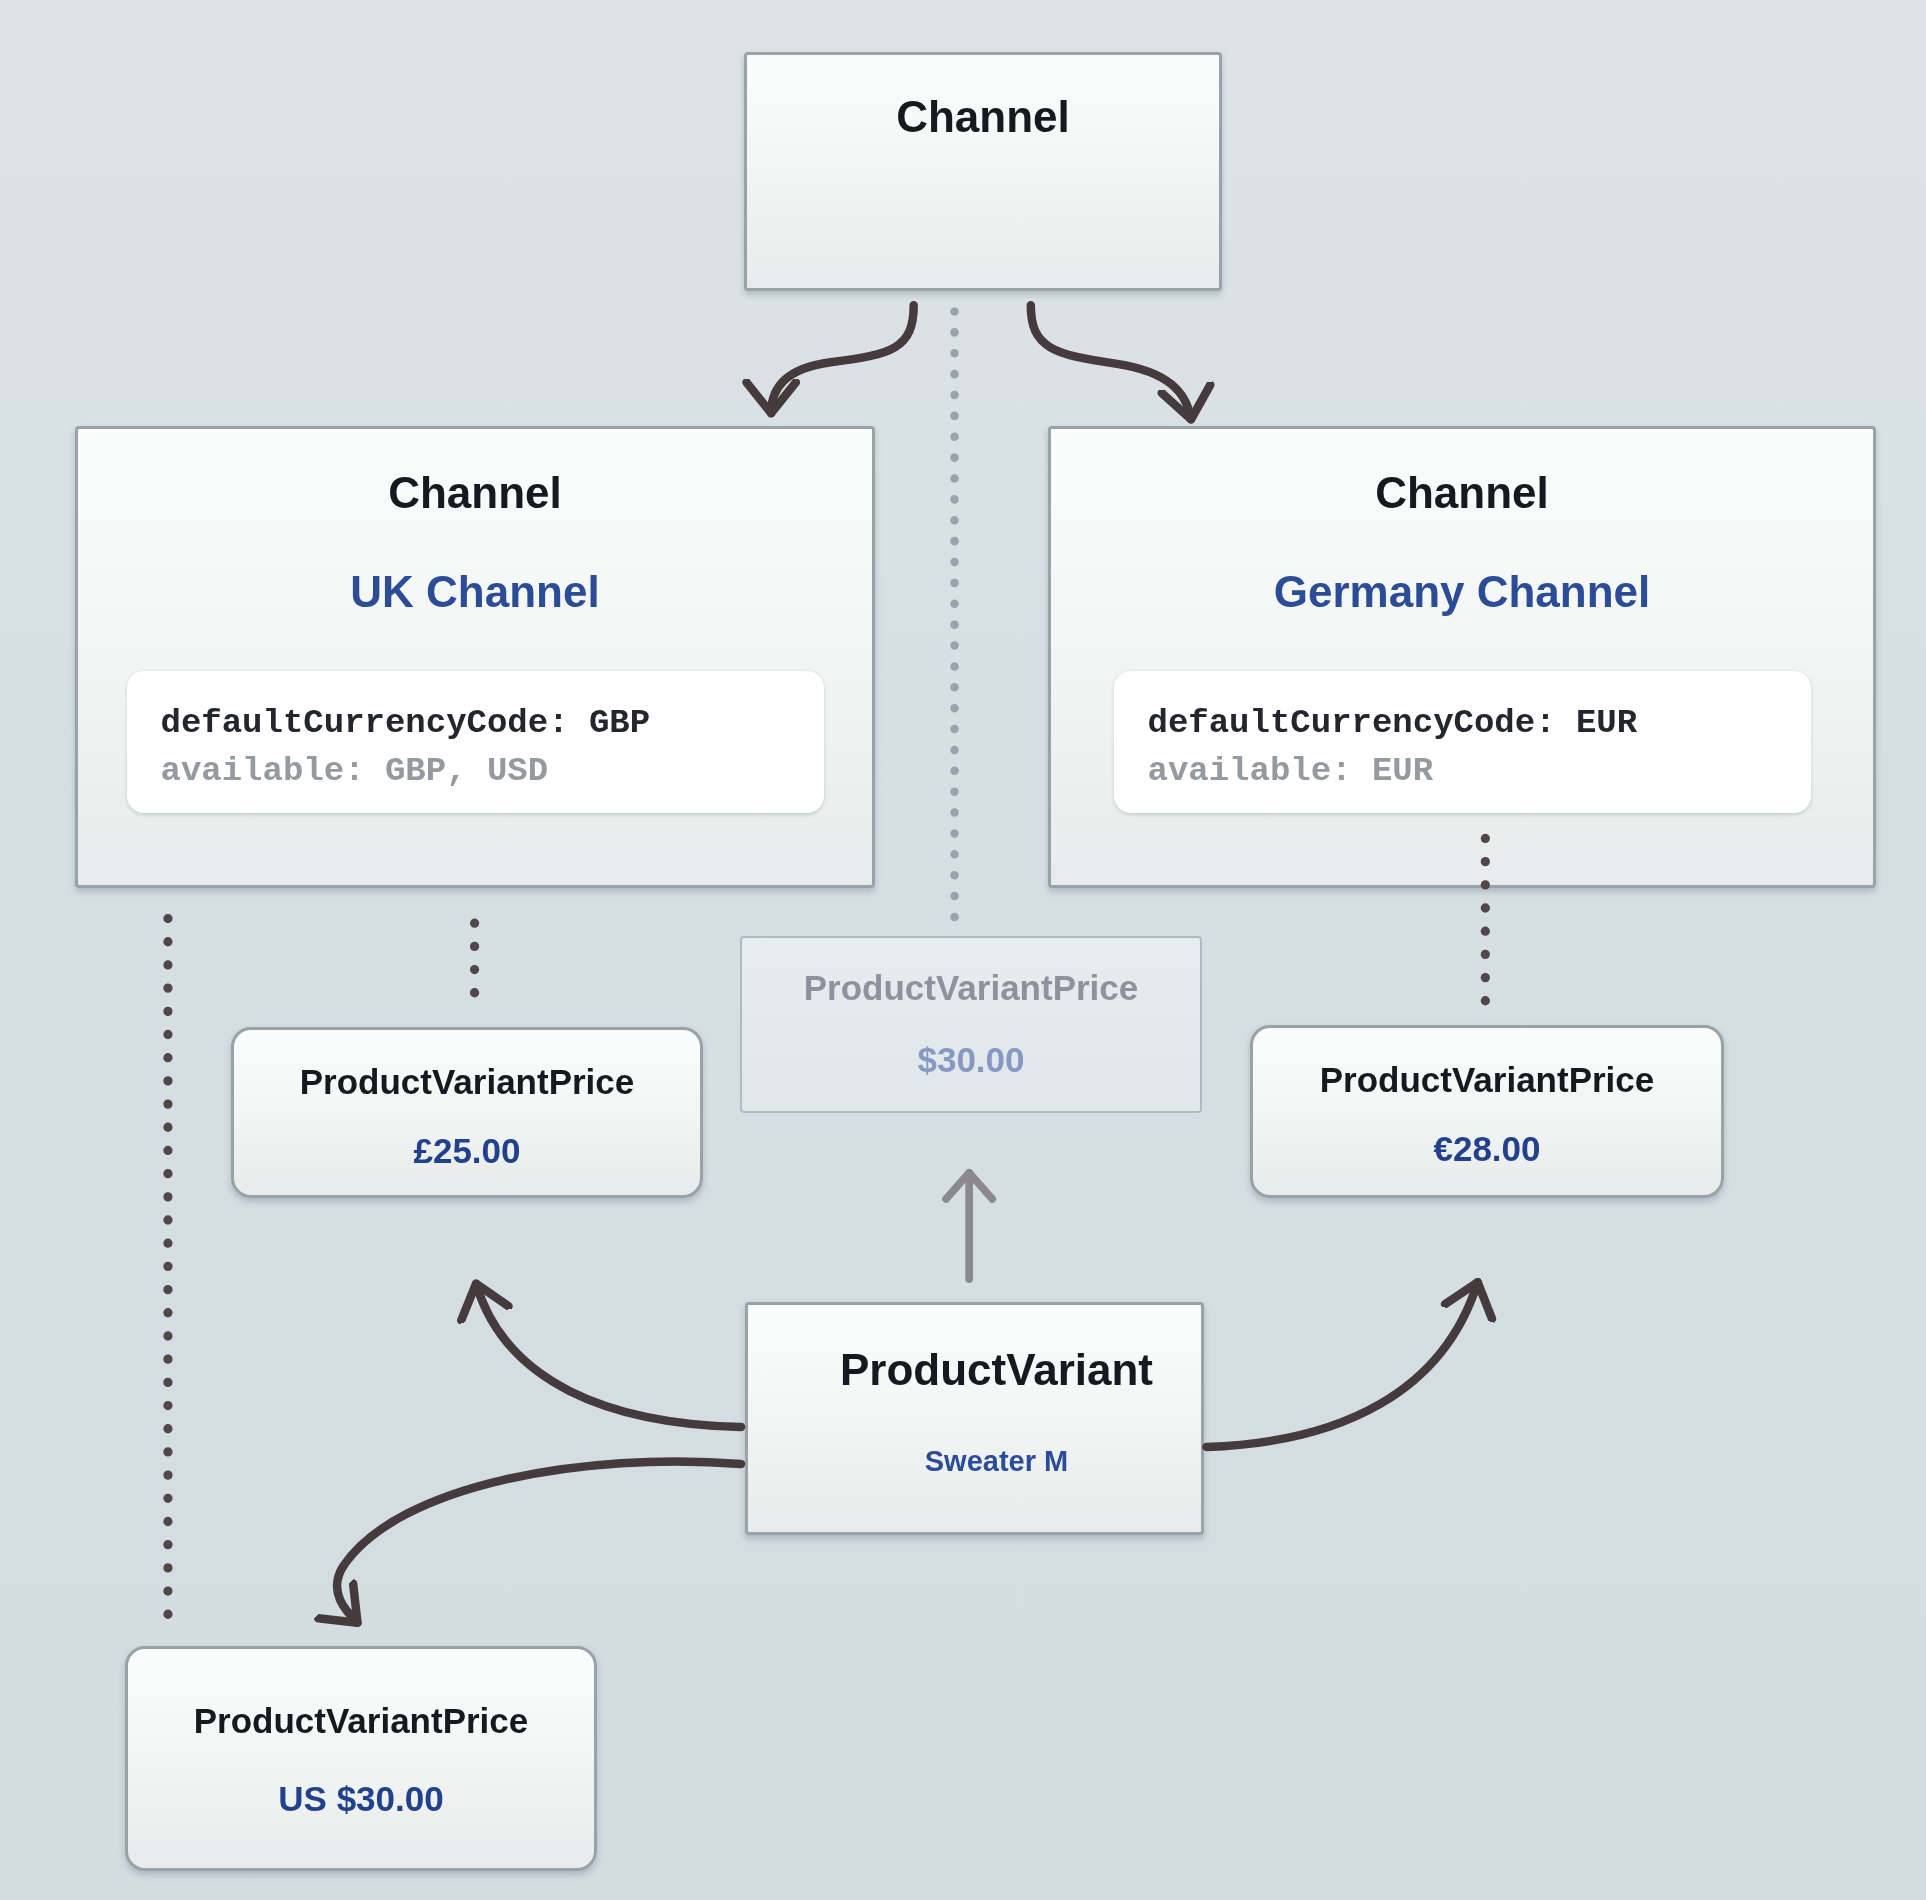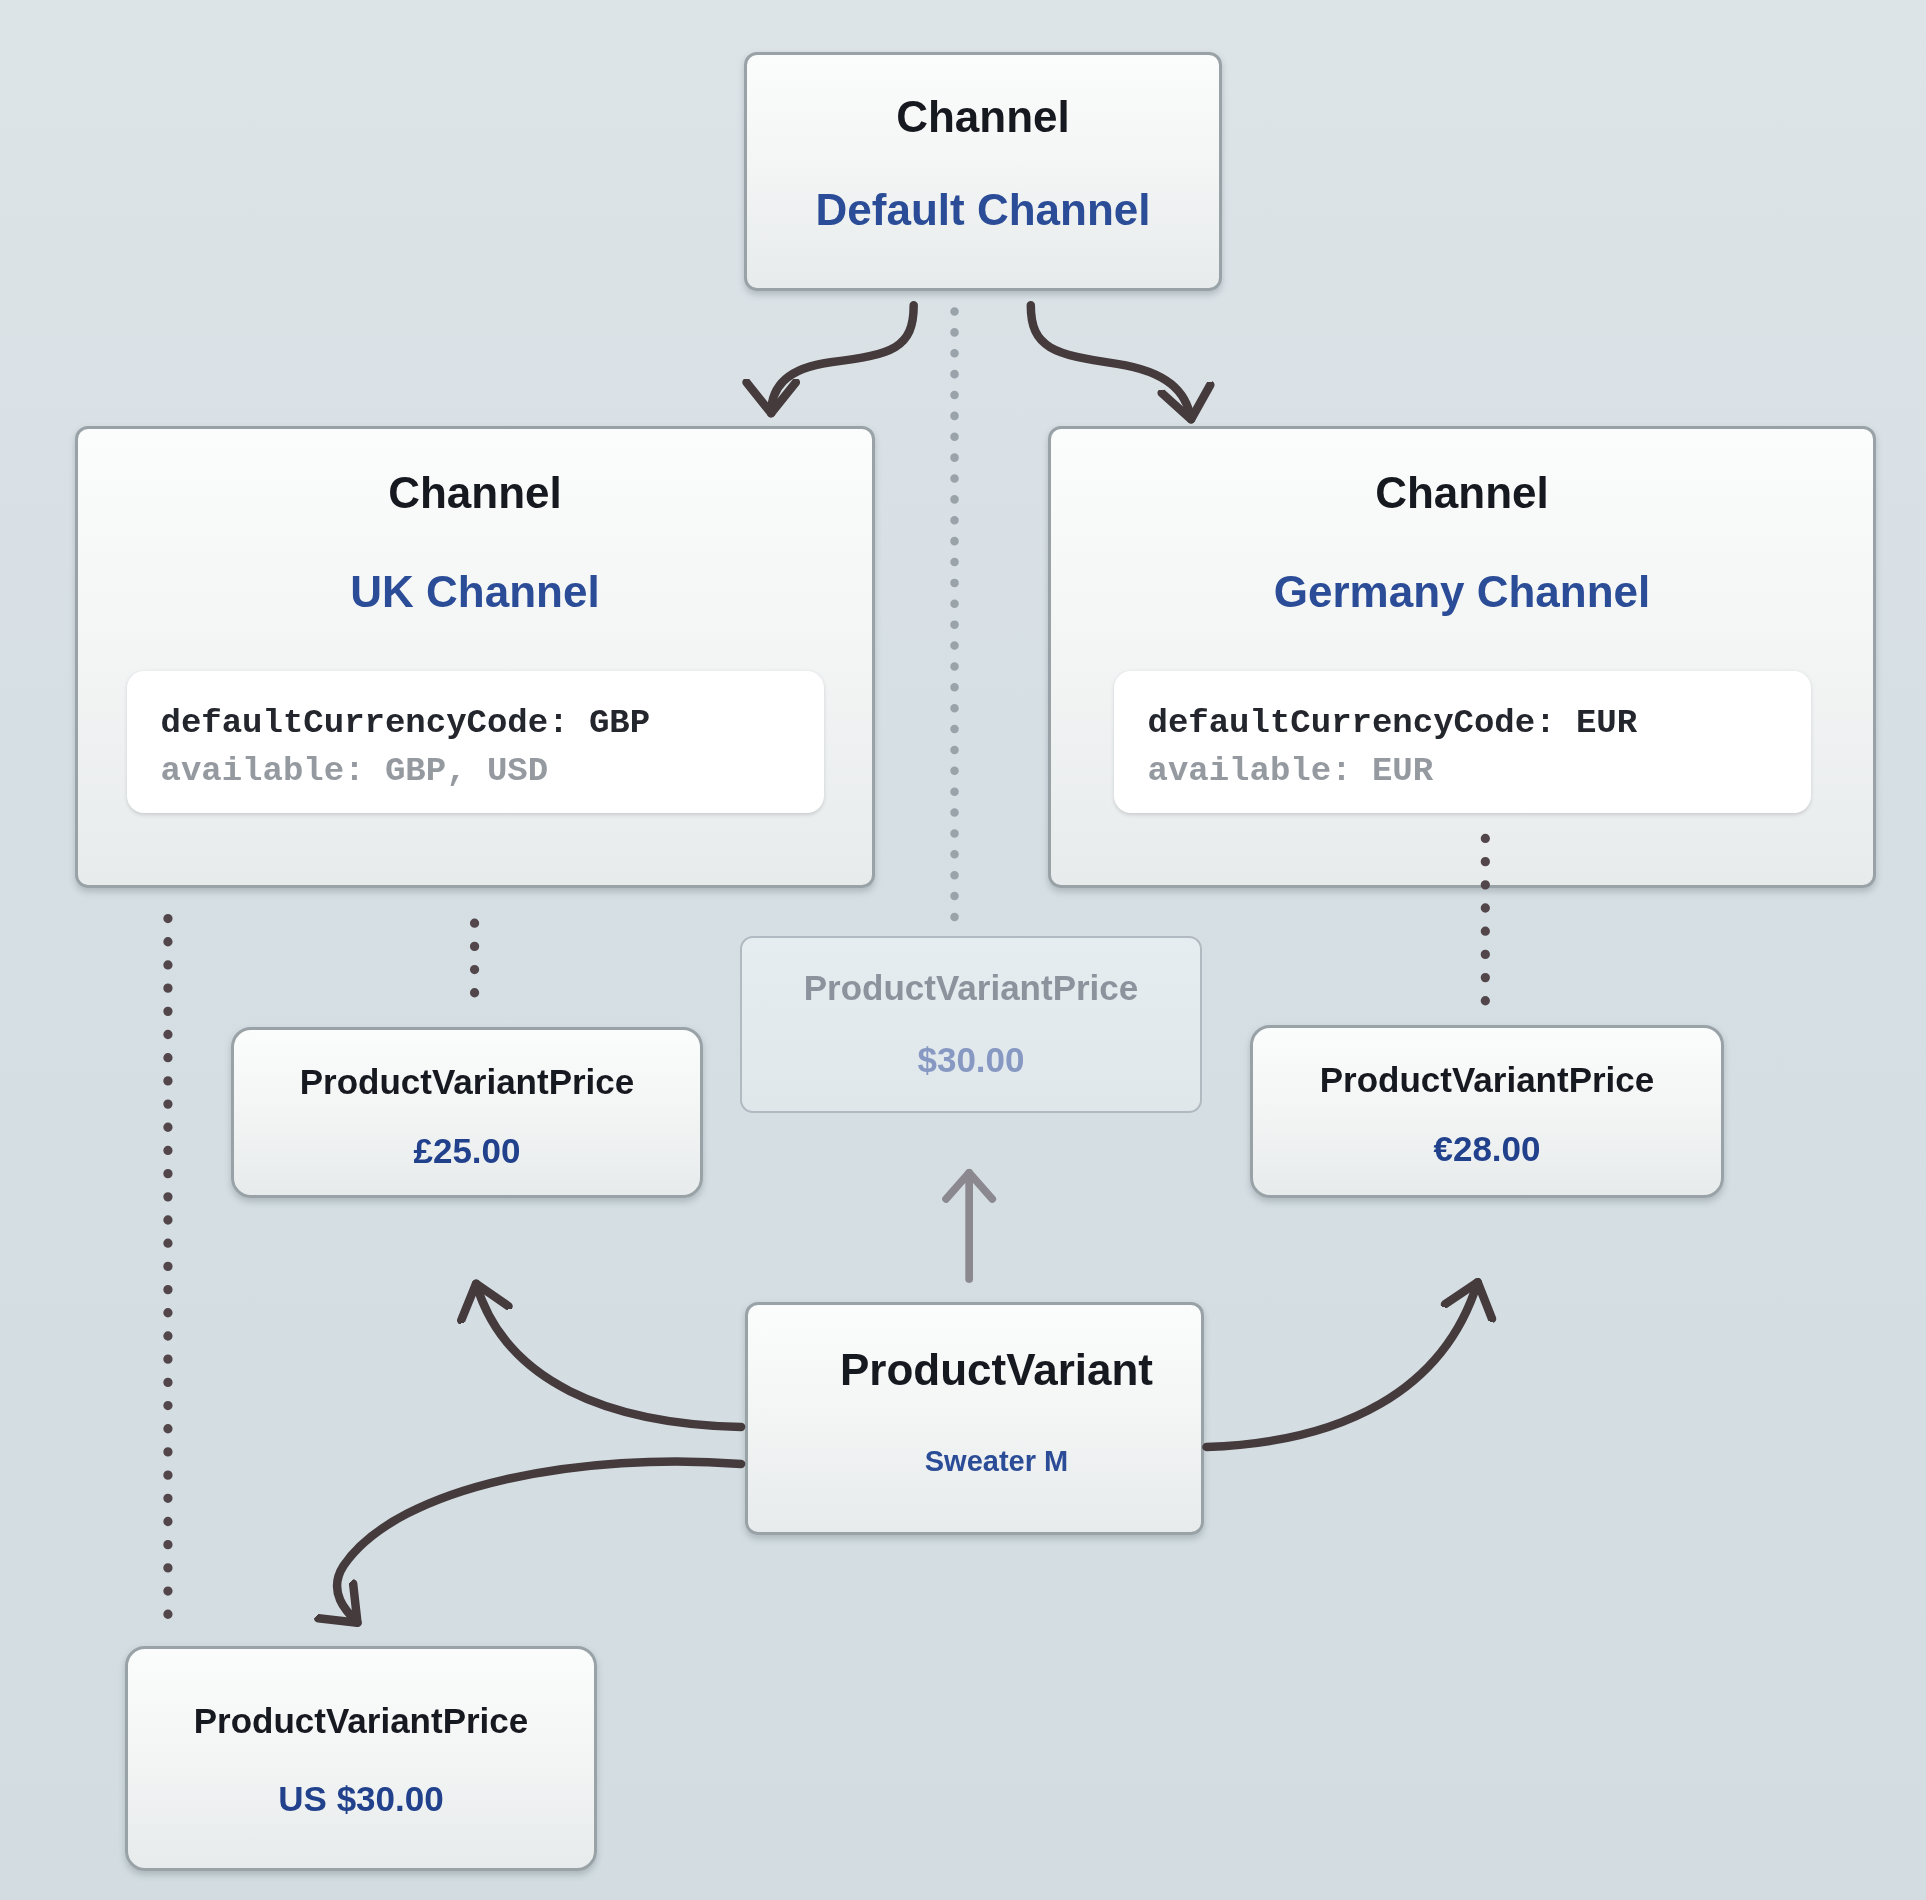--- a/index.html
+++ b/index.html
@@ -18,21 +18,21 @@
     position: absolute;
     left: 0; top: 0;
     width: 1926px; height: 1901px;
     z-index: 3;
     pointer-events: none;
   }
   .node {
     position: absolute;
     box-sizing: border-box;
     border: 3.1px solid #98a2a7;
-    border-radius: 13px;
+    border-radius: 4px;
     background: linear-gradient(180deg, #fbfcfc 0%, #f4f6f6 45%, #e8ebeb 100%);
     box-shadow: 0 3.1px 6.2px rgba(80, 92, 102, 0.28);
     display: flex;
     flex-direction: column;
     align-items: center;
     text-align: center;
     z-index: 2;
   }
   .node-type {
     font-weight: 700;
@@ -113,21 +113,20 @@
     <path d="M 1338 396 C 1338 452, 1368 460, 1450 472 C 1515 482, 1540 508, 1546 544" fill="none" stroke="#453a3c" stroke-width="11" stroke-linecap="round" marker-end="url(#head-dark)"></path>
 
     <line x1="1258" y1="1660" x2="1258" y2="1522" stroke="#8b8890" stroke-width="10" stroke-linecap="round" marker-end="url(#head-gray)"></line>
     <path d="M 962 1852 C 790 1848, 656 1794, 618 1666" fill="none" stroke="#453a3c" stroke-width="11" stroke-linecap="round" marker-end="url(#head-dark)"></path>
     <path d="M 1566 1878 C 1742 1872, 1874 1806, 1918 1664" fill="none" stroke="#453a3c" stroke-width="11" stroke-linecap="round" marker-end="url(#head-dark)"></path>
     <path d="M 962 1900 C 760 1884, 518 1926, 446 2032 C 424 2066, 450 2092, 464 2106" fill="none" stroke="#453a3c" stroke-width="11" stroke-linecap="round" marker-end="url(#head-dark)"></path>
   </svg>
 
   <div class="node root" style="left:744px; top:52px; width:478px; height:239px;">
     <div class="node-type">Channel</div>
-    <div class="node-name">Default Channel</div>
   </div>
 
   <div class="node big" style="left:75px; top:426px; width:800px; height:462px;">
     <div class="node-type">Channel</div>
     <div class="node-name">UK Channel</div>
     <div class="code-panel">
       <div class="code-primary">defaultCurrencyCode: GBP</div>
       <div class="code-secondary">available: GBP, USD</div>
     </div>
   </div>

